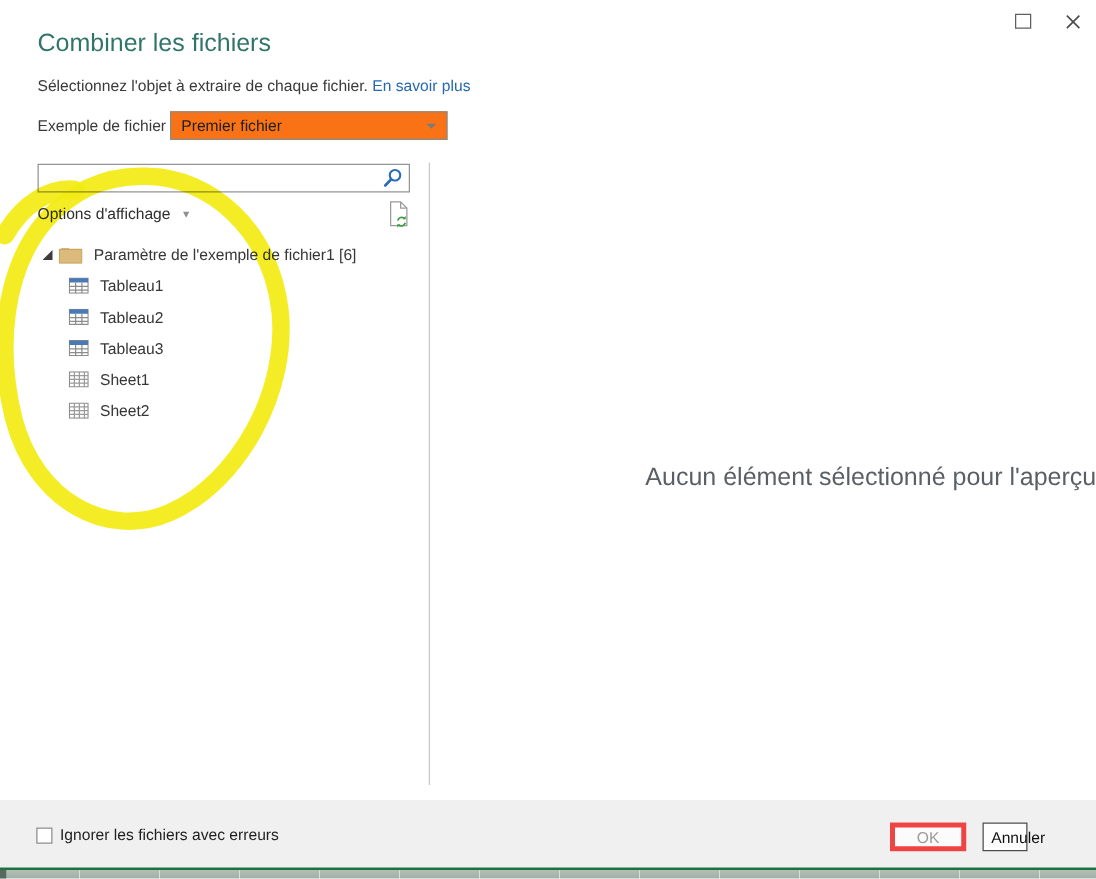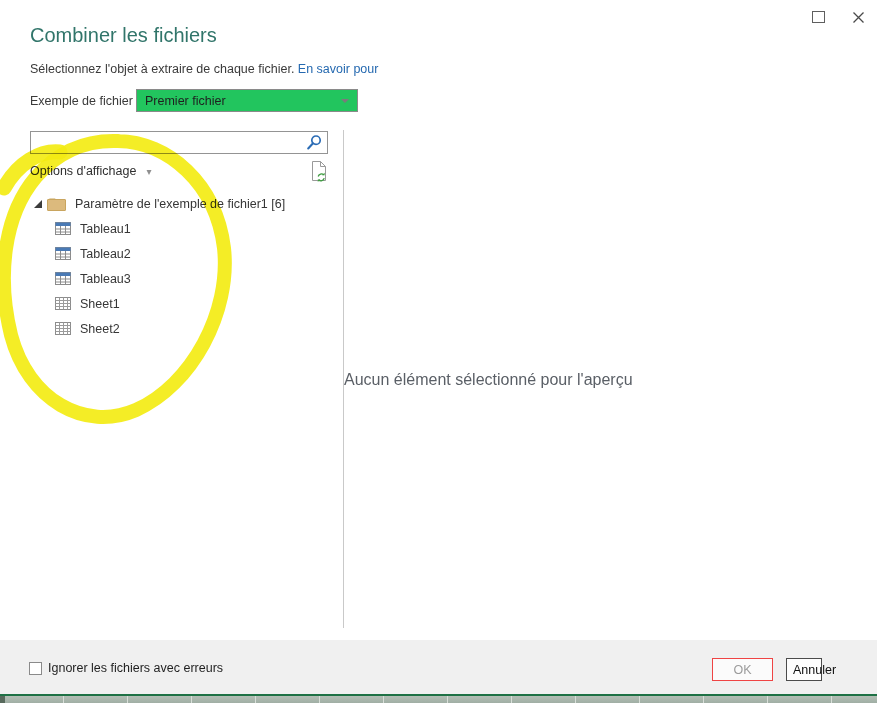--- a/index.html
+++ b/index.html
@@ -11,21 +11,21 @@
   .win-controls{position:absolute;top:5px;right:6px;display:flex;align-items:center;gap:14px;}
   .win-btn{width:26px;height:24px;display:flex;align-items:center;justify-content:center;cursor:pointer;background:transparent;border:none;padding:0;}
   .maxi{width:13px;height:12px;border:1px solid #5f5f5f;box-sizing:border-box;}
   
   .title{position:absolute;left:30px;top:24px;font-size:20px;font-weight:400;color:#31756a;}
   .subtitle{position:absolute;left:30px;top:62px;font-size:12.5px;color:#3a3a3a;}
   .learn-more{color:#2569b0;text-decoration:none;cursor:pointer;}
   .sample-label{position:absolute;left:30px;top:94px;font-size:12.5px;color:#3a3a3a;}
   .sample-select{
     position:absolute;left:136px;top:89px;width:222px;height:23px;box-sizing:border-box;
-    border:1px solid #8a8a8a;background:#22c55e;display:flex;align-items:center;
+    border:1px solid #8a8a8a;background:#f97316;display:flex;align-items:center;
     padding:0 8px;font-size:12.5px;color:#1f1f1f;cursor:pointer;
   }
   .select-caret{margin-left:auto;width:0;height:0;border-left:4px solid transparent;border-right:4px solid transparent;border-top:4px solid #7b7b7b;}
   
   .search-box{
     position:absolute;left:30px;top:131px;width:298px;height:23px;box-sizing:border-box;
     border:1px solid #949494;background:#fff;display:flex;align-items:center;
   }
   .search-input{flex:1;border:none;outline:none;height:100%;padding:0 4px 0 6px;font-size:12.5px;font-family:inherit;background:transparent;}
   .search-ico{flex:0 0 auto;margin-right:4px;display:flex;}
@@ -39,29 +39,29 @@
   .tree{position:absolute;left:30px;top:191px;width:305px;font-size:12.5px;color:#363636;}
   .tree-row{height:25px;display:flex;align-items:center;cursor:pointer;}
   .tree-root{padding-left:3px;}
   .tree-root .lbl{margin-left:9px;}
   .tree-item{padding-left:25px;}
   .tree-item .lbl{margin-left:9px;}
   .tw{flex:0 0 auto;display:flex;}
   .folder{margin-left:4px;}
   
   .preview-msg{
-    position:absolute;left:344px;top:371px;width:533px;text-align:left;
-    font-size:16px;color:#5a5f66;
+    position:absolute;left:344px;top:371px;width:533px;text-align:right;
+    font-size:20px;color:#5a5f66;
   }
   
   .footer{position:absolute;left:0;top:640px;width:877px;height:54px;background:#f0f0f0;}
   .chk-row{position:absolute;left:29px;top:661px;display:flex;align-items:center;font-size:12.5px;color:#1f1f1f;}
   .chk{appearance:none;-webkit-appearance:none;width:13px;height:13px;border:1px solid #8a8a8a;background:#fff;margin:0 6px 0 0;cursor:pointer;}
   .btn{position:absolute;top:658px;height:23px;box-sizing:border-box;font-size:12.5px;font-family:inherit;cursor:pointer;}
-  .btn-ok{left:712px;width:61px;background:#fbfbfb;border:1px solid #ef4444;color:#9b9b9b;}
+  .btn-ok{left:712px;width:61px;background:#fbfbfb;border:4px solid #ef4444;color:#9b9b9b;}
   .btn-cancel{left:786px;width:36px;background:#fdfdfd;border:1px solid #4b4b4b;color:#111;}
   
   .excel-strip{
     position:absolute;left:0;bottom:0;width:877px;height:9px;box-sizing:border-box;
     border-top:2px solid #1e7145;
     background:
       repeating-linear-gradient(to right, transparent 0px, transparent 63px, #d8ded8 63px, #d8ded8 64px),
       linear-gradient(#b3bfb5, #a0aea4);
   }
   .excel-strip .corner{position:absolute;left:0;top:0;width:5px;height:7px;background:#57695c;}
@@ -80,21 +80,21 @@
     <button class="win-btn">
       <svg width="13" height="13" viewBox="0 0 13 13">
         <path d="M1.5 1.5 L11.5 11.5 M11.5 1.5 L1.5 11.5" stroke="#4a4a4a" stroke-width="1.3" fill="none"></path>
       </svg>
     </button>
   </div>
 
   <div class="title">Combiner les fichiers</div>
   <div class="subtitle">
     <span>Sélectionnez l'objet à extraire de chaque fichier.</span>
-    <a class="learn-more">En savoir pour</a>
+    <a class="learn-more">En savoir plus</a>
   </div>
   <div class="sample-label">Exemple de fichier :</div>
   <div class="sample-select">
     <span>Premier fichier</span>
     <span class="select-caret"></span>
   </div>
 
   <div class="search-box">
     <input class="search-input" type="text" placeholder="" style="">
     <span class="search-ico">

